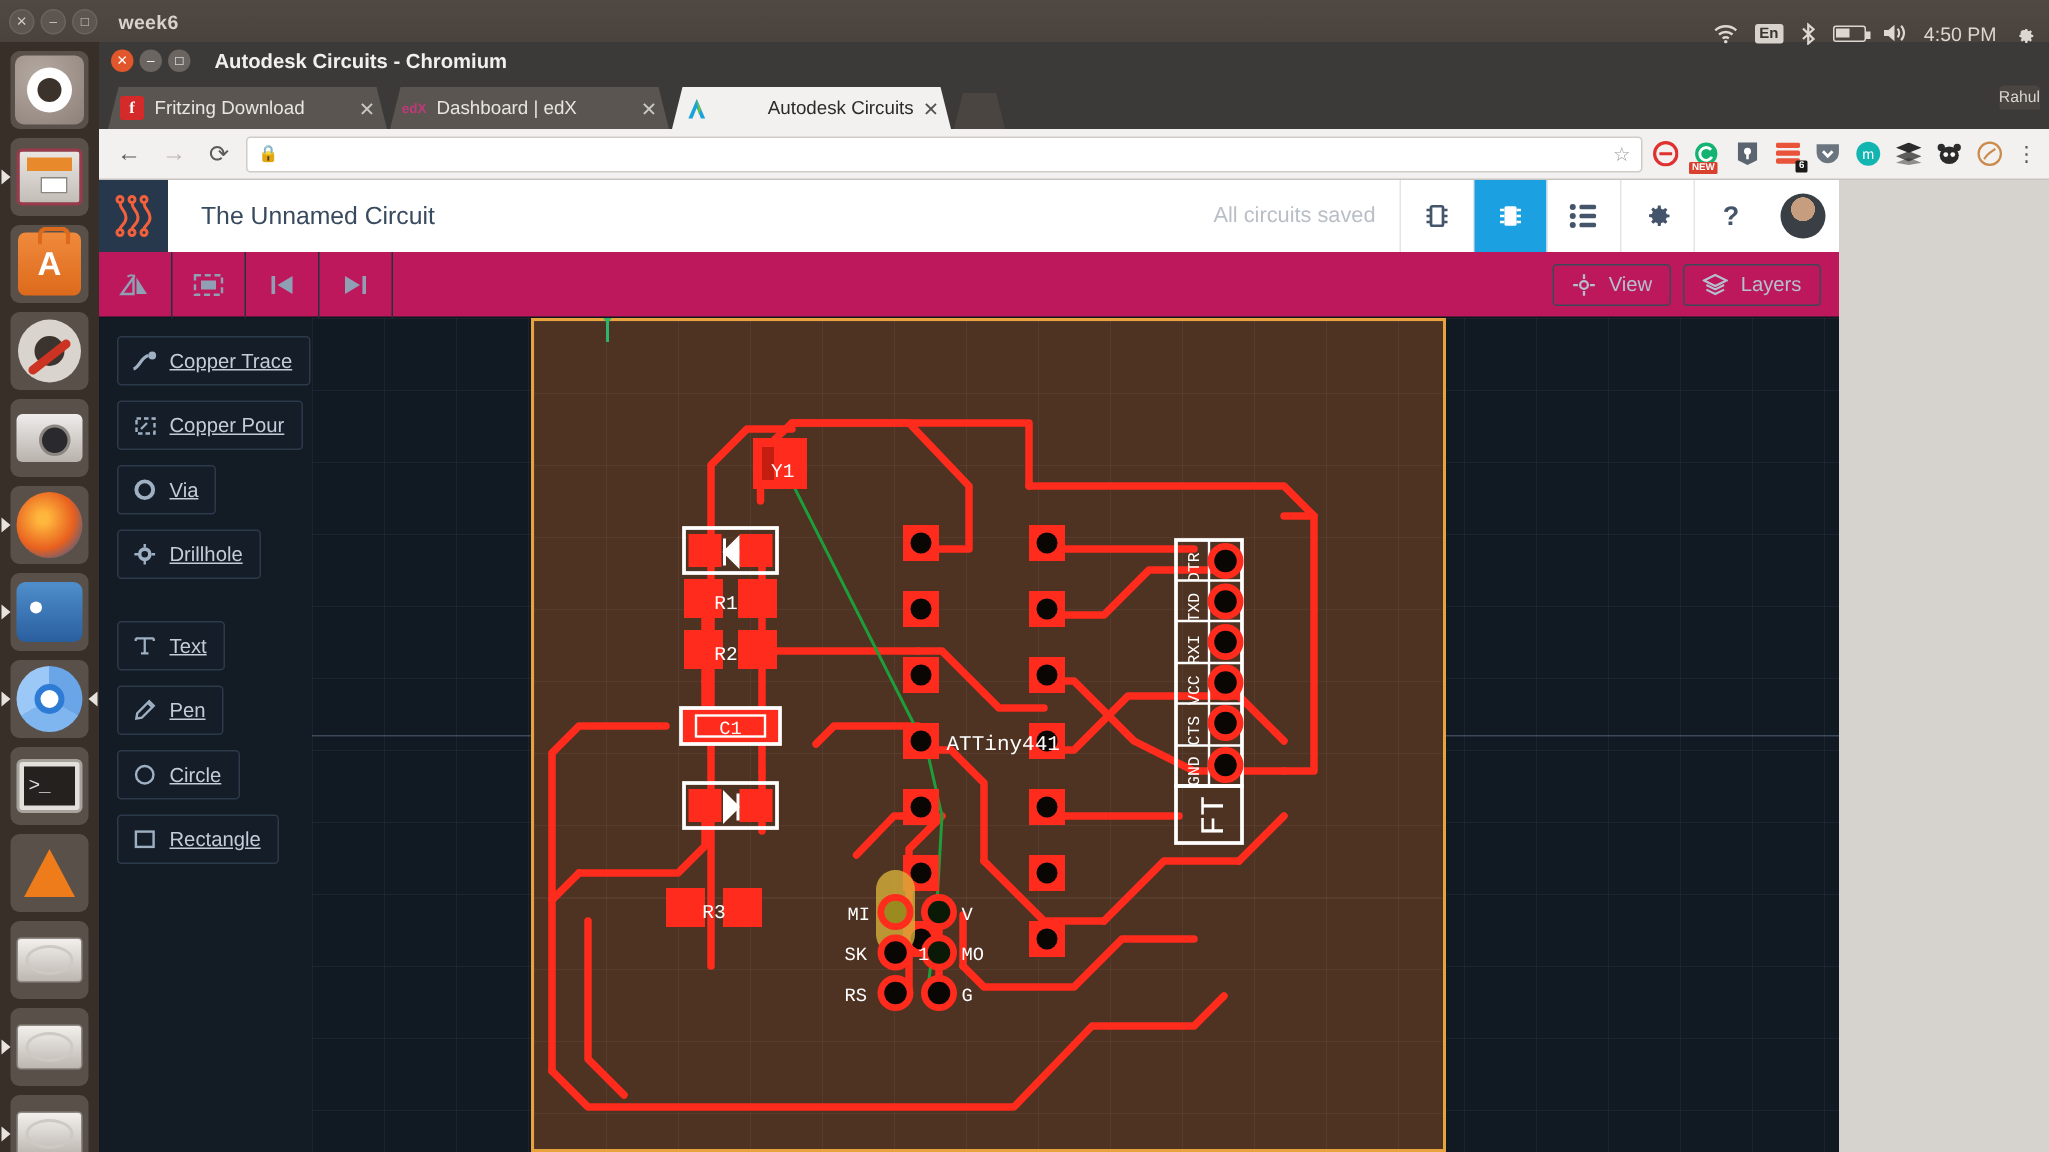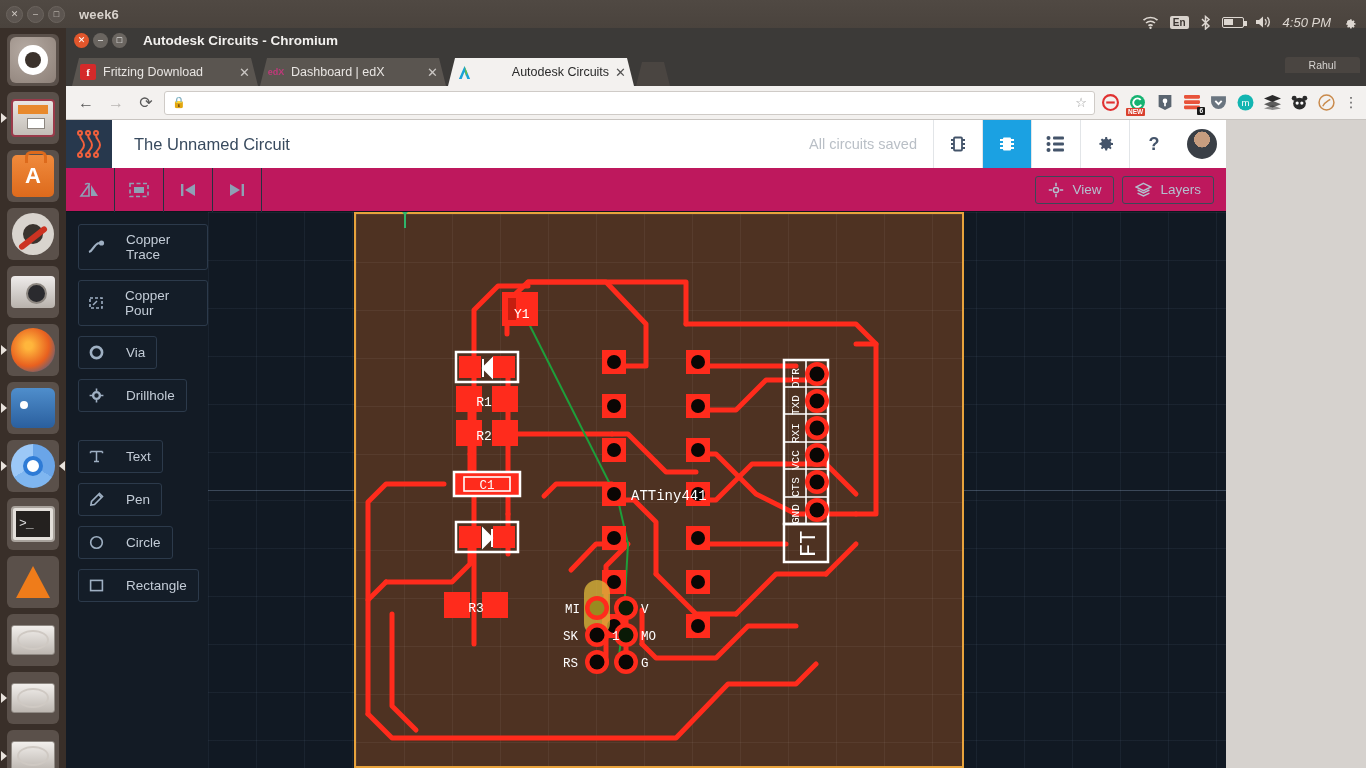--- a/index.html
+++ b/index.html
@@ -25,21 +25,21 @@
   #panel-title {
     margin-left: 14px; color: #d8d2cc; font-size: 13px; font-weight: bold;
     letter-spacing: .2px;
   }
   #tray { margin-left: auto; display: flex; align-items: center; gap: 11px; padding-right: 9px; margin-top: 16px; }
   .tray-item { color: #ddd7d1; font-size: 13px; display: flex; align-items: center; }
   .kbd-ind {
     background: #d8d2cc; color: #3a3430; font-size: 10px; font-weight: bold;
     padding: 0px 3px; border-radius: 2px; line-height: 13px;
   }
-  #tray-clock { color: #ddd7d1; font-size: 13px; font-style: italic; }
+  #tray-clock { color: #ddd7d1; font-size: 13px; }
   .batt { width: 22px; height: 11px; border: 1.5px solid #ddd7d1; border-radius: 2px; position: relative; }
   .batt::after { content:""; position:absolute; right:-4px; top:3px; width:2.5px; height:5px; background:#ddd7d1; }
   .batt i { position:absolute; left:1.5px; top:1.5px; bottom:1.5px; width:9px; background:#ddd7d1; display:block;}
   
   #launcher {
     position: absolute; top: 28px; left: 0; width: 66px; height: 740px;
     background: rgba(58,48,42,.93); z-index: 45;
     display: flex; flex-direction: column; align-items: center; padding-top: 6px; gap: 6px;
   }
   .lnch {
@@ -134,44 +134,44 @@
   #url .scheme { color: #1a7f37; }
   .star { margin-left: auto; color: #9a9a9a; font-size: 13px; }
   #ext-row { display: flex; align-items: center; gap: 8px; }
   .ext { width: 19px; height: 19px; display:flex;align-items:center;justify-content:center;
     font-size: 11px; position: relative; border-radius: 3px; }
   .ext-badge { position:absolute; bottom:-4px; left:-2px; background:#d9412f; color:#fff;
     font-size:6.5px; font-weight:bold; padding:0 2px; border-radius:1px; line-height:8px; }
   .ext-badge.dark { background:#1a1a1a; left:auto; right:-4px; bottom:-3px; }
   .dots { color:#5a5a5a; font-size:14px; letter-spacing:0; line-height:.6; }
   #profile-pill { position:absolute; right:6px; top:31px; background:#4a4541; color:#d8d5d2;
-    font-size:10.5px; padding:2px 24px; border-radius:3px 3px 0 0; }
+    font-size:10.5px; padding:2px 0; border-radius:3px 3px 0 0; }
   
   #app { position: relative; width: 1160px; height: 648px; background: #131b25; overflow: hidden; }
   #app-header { height: 48px; background: #fff; display: flex; align-items: center; }
   #logo { width: 46px; height: 48px; background: #27384d; display:flex;align-items:center;justify-content:center; }
   #app-title { margin-left: 22px; color: #384a5e; font-size: 16.5px; }
   #saved { margin-left: auto; color: #b9bfc6; font-size: 14.5px; padding-right: 16px; }
   .hdr-btn { width: 49px; height: 48px; display:flex;align-items:center;justify-content:center;
     border-left: 1px solid #e2e5e8; color: #44546a; }
   .hdr-btn.active { background: #1ba1e2; color: #fff; }
   #avatar { width: 30px; height: 30px; border-radius: 50%; margin: 0 9px;
     background: radial-gradient(circle at 50% 35%, #c79d7f 0 32%, #3a3f46 33%); }
   #toolbar { height: 44px; background: #be185d; display: flex; align-items: center; border-bottom: 1px solid #10161e;}
   .tb-btn { width: 49px; height: 44px; display:flex;align-items:center;justify-content:center;
     color: #8fa0b5; border-right: 1px solid #263140; }
   .tb-right { margin-left: auto; display: flex; gap: 8px; padding-right: 12px; }
   .pill { height: 28px; border: 1px solid #3b4858; border-radius: 3px; color: #b4c0cf;
     display: flex; align-items: center; gap: 8px; padding: 0 12px; font-size: 13.5px; }
   #workarea { position: relative; height: 556px; }
   #tools { position: absolute; left: 0; top: 0; width: 142px; height: 556px; background: #131b25;
     padding: 12px 0 0 12px; display: flex; flex-direction: column; gap: 10px; z-index: 6; }
-  .tool { display: inline-flex; align-items: center; gap: 21px; align-self: flex-start;
+  .tool { display: inline-flex; align-items: center; gap: 8px; align-self: flex-start;
     border: 1px solid #2c3a4b; border-radius: 3px; padding: 7px 11px 7px 9px;
-    color: #c3ccd7; font-size: 13.5px; background: #141d28; }
+    color: #c3ccd7; font-size: 13.5px; background: #141d28; text-decoration: underline; }
   .tool-gap { height: 8px; }
   .tool-ic { width: 17px; height: 17px; display:flex;align-items:center;justify-content:center;color:#9fb0c3;}
   #canvas { position: absolute; left: 142px; top: 0; right: 0; bottom: 0; overflow: hidden;
     background:
       repeating-linear-gradient(to right, rgba(120,145,175,.09) 0 1px, transparent 1px 48px),
       repeating-linear-gradient(to bottom, rgba(120,145,175,.09) 0 1px, transparent 1px 48px),
       #111923;
   }
   .ruler-h { position:absolute; left:0; right:0; height:1px; background: rgba(150,175,205,.32); }
   .ruler-v { position:absolute; top:0; bottom:0; width:1px; background: rgba(150,175,205,.32); }

